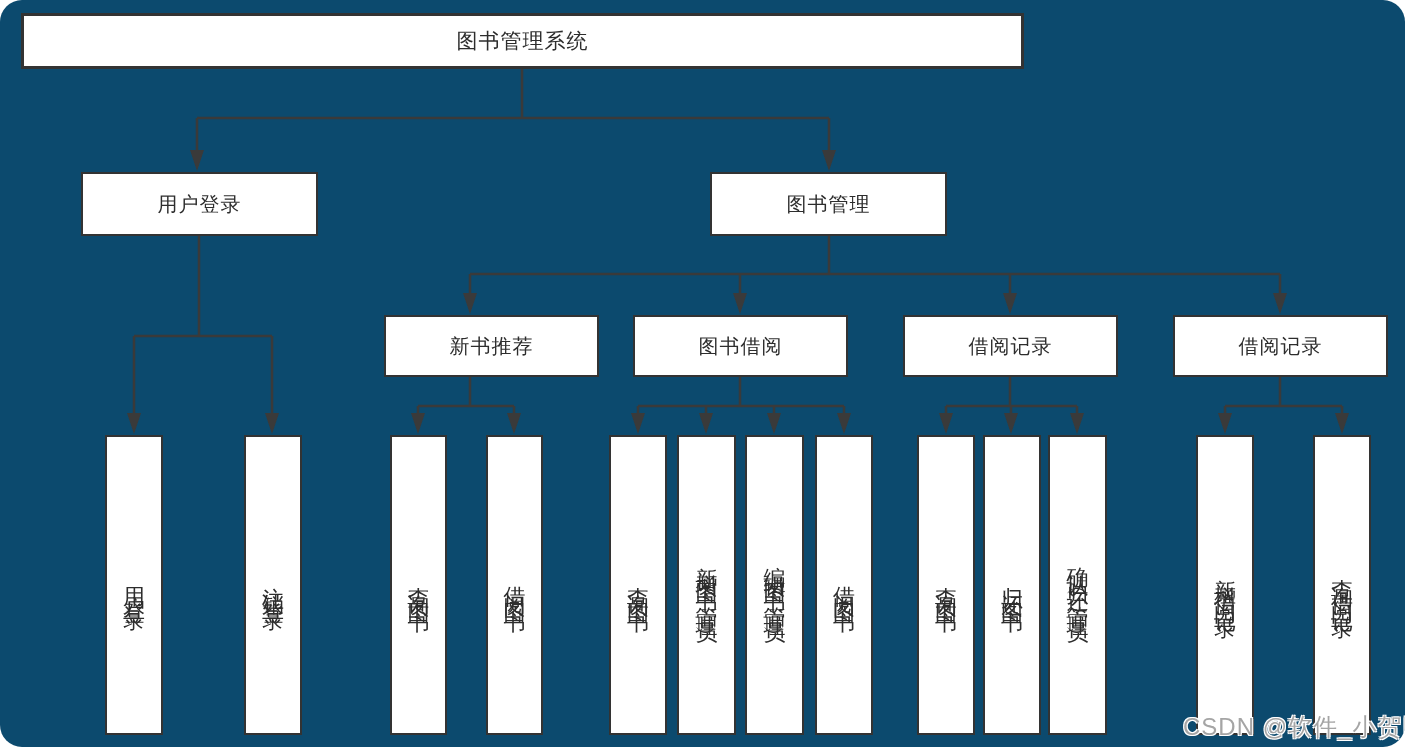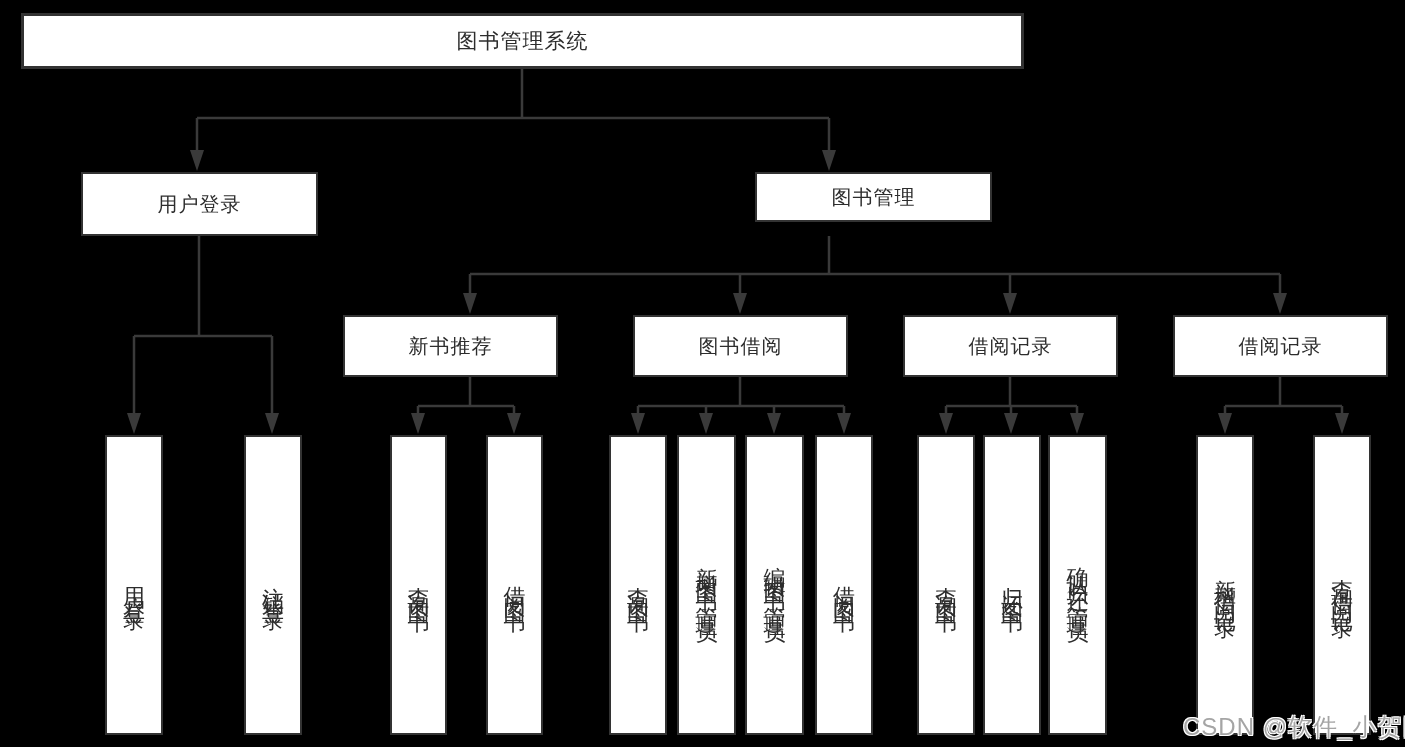--- a/index.html
+++ b/index.html
@@ -4,24 +4,25 @@
 <style>
   html, body {
     margin: 0;
     padding: 0;
     background: #ffffff;
   }
   .canvas {
     position: relative;
     width: 1405px;
     height: 747px;
-    background: #000000;
+    background: #0c4a6e;
     font-family: "Liberation Sans", sans-serif;
     color: #2d2d2d;
     overflow: hidden;
+    border-radius: 22px;
   }
   .connectors {
     position: absolute;
     left: 0;
     top: 0;
     width: 1405px;
     height: 747px;
     pointer-events: none;
   }
   .node {
@@ -86,25 +87,25 @@
              M1218,413 L1232,413 L1225,434 Z M1335,413 L1349,413 L1342,434 Z" fill="#3a3a3a" stroke="none"></path>
   </svg>
 
   <div class="node hbox root" style="left:21px; top:13px; width:1003px; height:56px;">
     <span>图书管理系统</span>
   </div>
 
   <div class="node hbox" style="left:81px; top:172px; width:237px; height:64px;">
     <span>用户登录</span>
   </div>
-  <div class="node hbox" style="left:710px; top:172px; width:237px; height:50px;margin-left:45px;">
+  <div class="node hbox" style="left:710px; top:172px; width:237px; height:64px;">
     <span>图书管理</span>
   </div>
 
-  <div class="node hbox" style="left:343px; top:315px; width:215px; height:62px;">
+  <div class="node hbox" style="left:384px; top:315px; width:215px; height:62px;">
     <span>新书推荐</span>
   </div>
   <div class="node hbox" style="left:633px; top:315px; width:215px; height:62px;">
     <span>图书借阅</span>
   </div>
   <div class="node hbox" style="left:903px; top:315px; width:215px; height:62px;">
     <span>借阅记录</span>
   </div>
   <div class="node hbox" style="left:1173px; top:315px; width:215px; height:62px;">
     <span>借阅记录</span>

